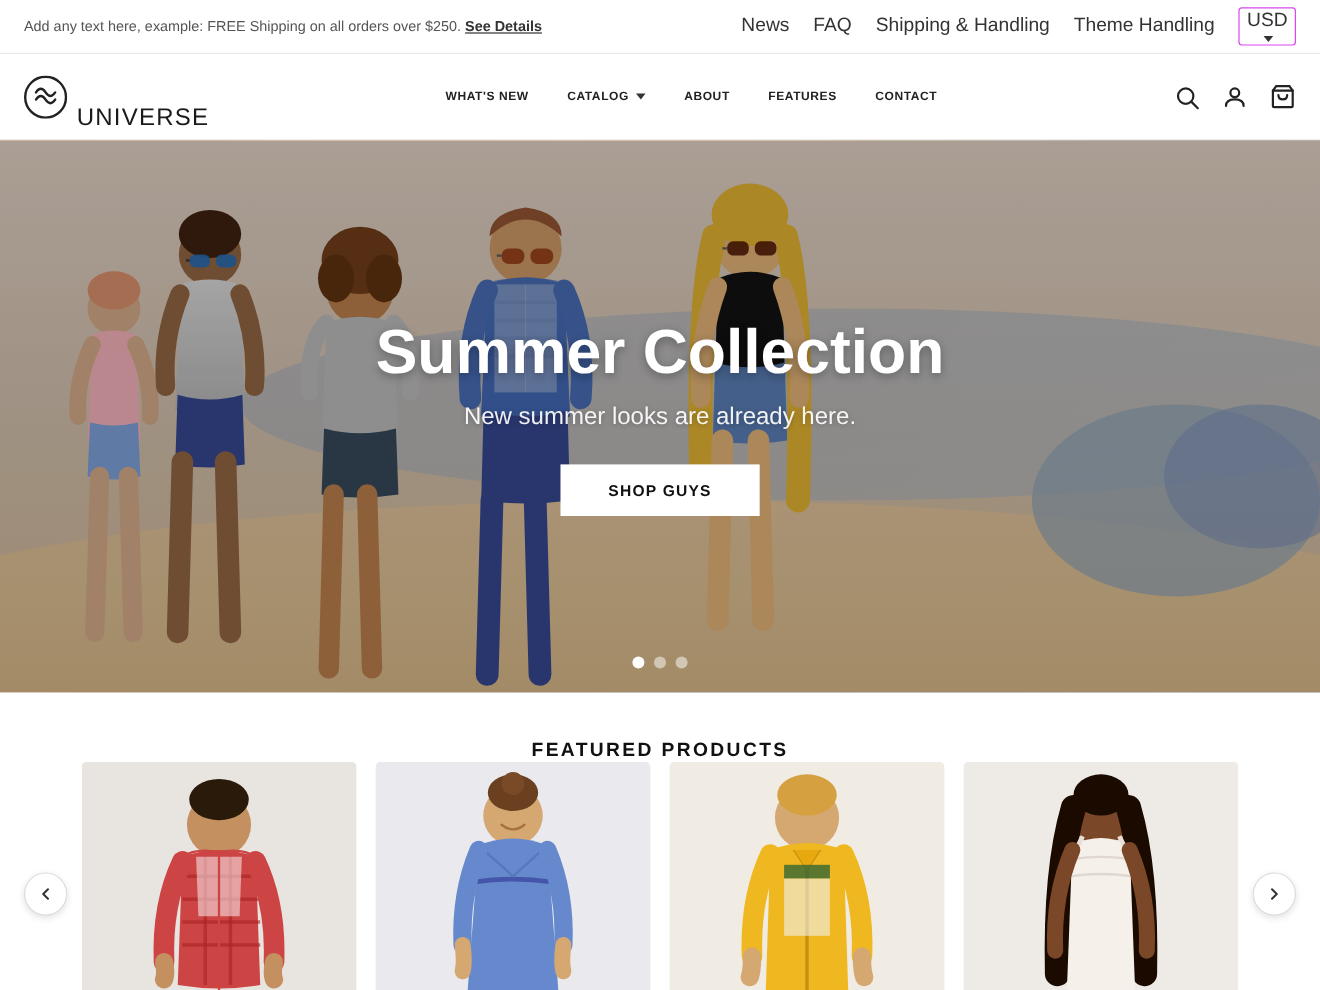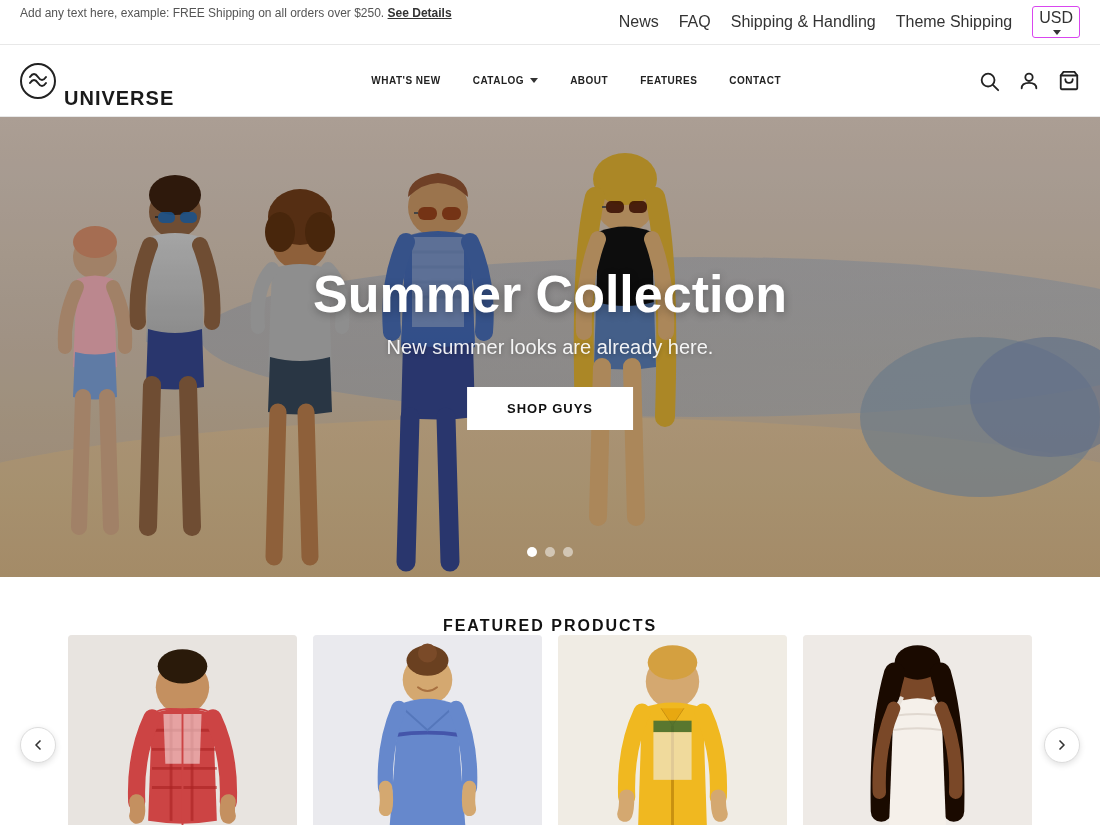--- a/index.html
+++ b/index.html
@@ -3,21 +3,21 @@
   <meta charset="utf-8">
   <style>
     * { margin: 0; padding: 0; box-sizing: border-box; }
     body { font-family: -apple-system, BlinkMacSystemFont, 'Segoe UI', Helvetica, Arial, sans-serif; width: 1100px; overflow-x: hidden; background: #fff; }
 
     
     .announcement-bar {
       background: #fff;
       border-bottom: 1px solid #e8e8e8;
       display: flex;
-      align-items: flex-start;
+      align-items: center;
       justify-content: space-between;
       padding: 6px 20px;
       font-size: 12px;
       color: #555;
     }
     .announcement-bar a { color: #333; font-weight: 600; }
     .announcement-links { display: flex; gap: 20px; align-items: center; }
     .announcement-links span { cursor: pointer; color: #333; font-size: 16px; }
     .currency-selector { display: flex; align-items: center; gap: 3px; cursor: pointer; font-size: 12px; color: #333; border: 1px solid #d946ef; padding: 2px 6px; border-radius: 3px; flex-direction: column; }
 
@@ -26,21 +26,21 @@
       display: flex;
       align-items: center;
       justify-content: space-between;
       padding: 0 20px;
       height: 72px;
       border-bottom: 1px solid #e8e8e8;
       background: #fff;
     }
     .logo-area { display: flex; align-items: center; gap: 8px; cursor: pointer; }
     .logo-icon { width: 36px; height: 36px; }
-    .logo-text { font-size: 20px; font-weight: 700; color: #1a1a1a; letter-spacing: 1px; margin-top: 36px; }
+    .logo-text { font-size: 20px; font-weight: 400; color: #1a1a1a; letter-spacing: 1px; margin-top: 36px; }
     .nav-links { display: flex; align-items: center; gap: 32px; }
     .nav-link { font-size: 10px; font-weight: 600; color: #222; text-decoration: none; cursor: pointer; letter-spacing: 0.5px; text-transform: uppercase; display: flex; align-items: center; gap: 4px; }
     .nav-icons { display: flex; align-items: center; gap: 18px; }
     .nav-icon-btn { background: none; border: none; cursor: pointer; color: #222; display: flex; align-items: center; justify-content: center; }
 
     
     .hero {
       position: relative;
       width: 100%;
       height: 460px;
@@ -186,21 +186,21 @@
 
 <div class="announcement-bar">
   <div>
     <span>Add any text here, example: FREE Shipping on all orders over $250.</span>
     <a href="#">See Details</a>
   </div>
   <div class="announcement-links">
     <span>News</span>
     <span>FAQ</span>
     <span>Shipping &amp; Handling</span>
-    <span>Theme Shipping</span>
+    <span>Theme Handling</span>
     <div class="currency-selector">
       <span>USD</span>
       <span class="chevron-down"></span>
     </div>
   </div>
 </div>
 
 <nav class="main-nav">
   <div class="logo-area">
     <svg class="logo-icon" viewBox="0 0 36 36" fill="none" xmlns="http://www.w3.org/2000/svg">

